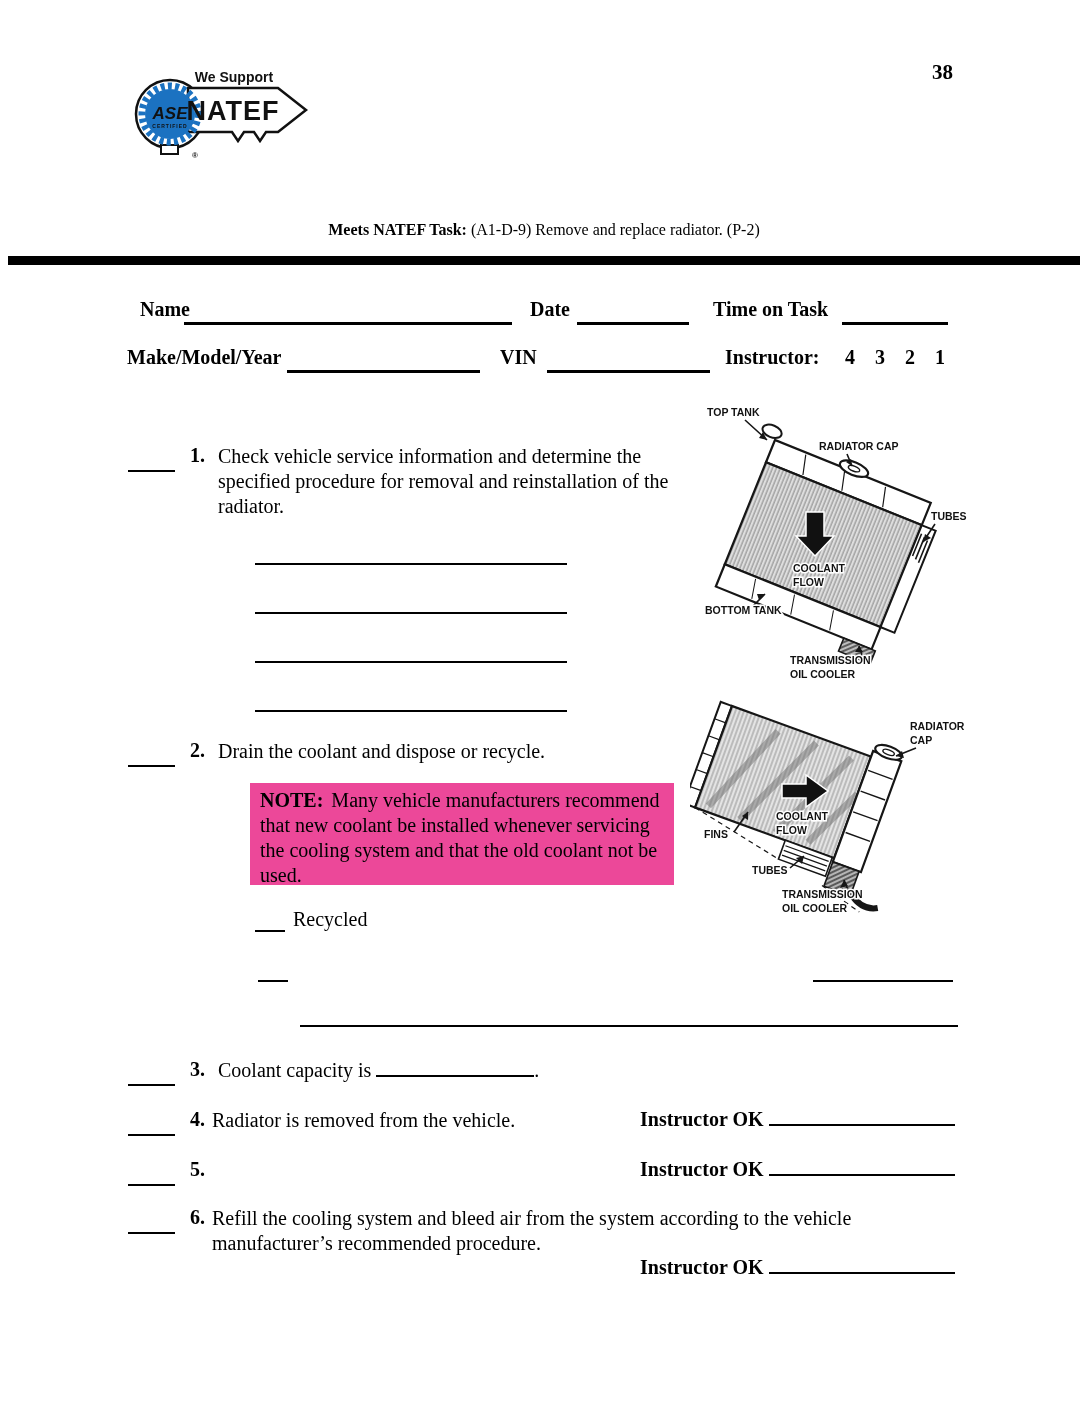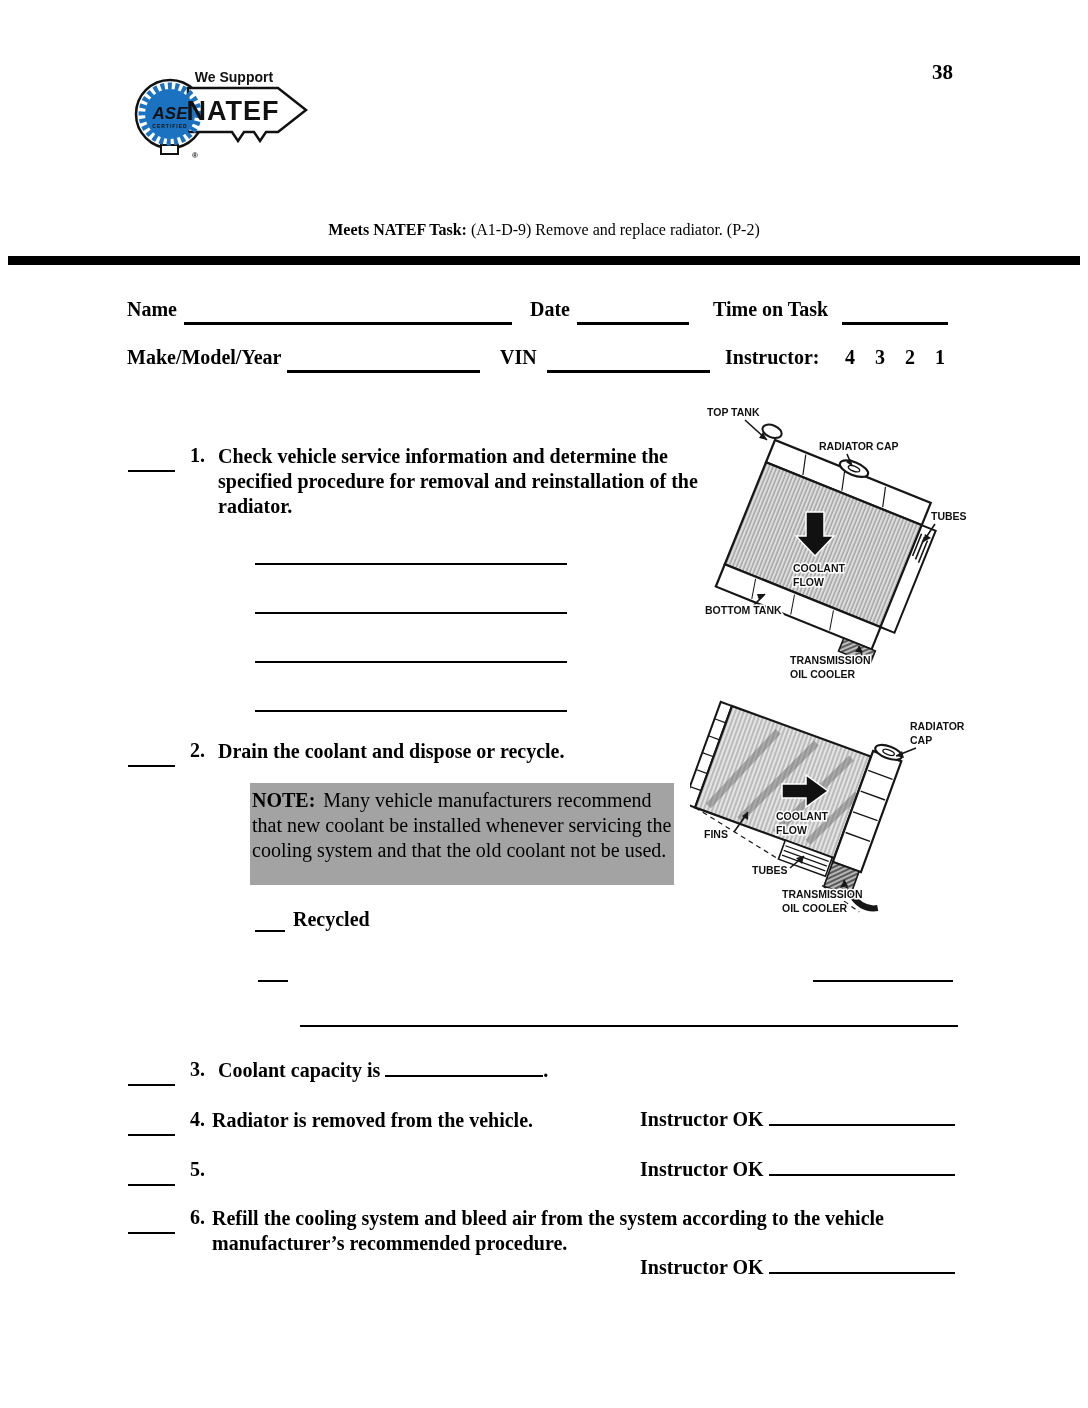--- a/index.html
+++ b/index.html
@@ -13,22 +13,22 @@
   .pagenum { font-size:21px; font-weight:bold; }
   .title { width:680px; text-align:center; font-size:42px; font-weight:bold; letter-spacing:.5px; }
   .subtitle { width:760px; text-align:center; font-size:16px; }
   .subtitle .lbl { font-weight:bold; }
   .rule { background:#000; }
   .formlabel { font-size:20px; font-weight:bold; white-space:nowrap; }
   .line { height:0; border-top:3px solid #000; }
   .thin { border-top-width:2px; }
   .evalnums { display:flex; gap:20px; font-size:20px; font-weight:bold; }
   .tasknum { font-size:20px; font-weight:bold; }
-  .tasktext { font-size:20px; font-weight:bold; line-height:25px; }
-  .notebox { background:#a3a3a3; padding:5px 2px; font-size:20px; line-height:25px; }
+  .tasktext { font-size:20px; font-weight:normal; line-height:25px; }
+  .notebox { background:#ec4899; padding:5px 10px; font-size:20px; line-height:25px; }
   .notebox .lbl { font-weight:bold; margin-right:8px; }
   .inline-blank { display:inline-block; border-bottom:2px solid #000; height:16px; vertical-align:baseline; }
   .instr { font-size:20px; font-weight:bold; white-space:nowrap; }
   svg text { font-family:"Liberation Sans", sans-serif; font-weight:bold; fill:#111; }
   .dlabel { font-size:10.5px; paint-order:stroke; stroke:#fff; stroke-width:3px; }
 </style>
 </head>
 <body>
 
 <div class="page">
@@ -48,21 +48,21 @@
     <text x="66" y="106" font-size="8" font-weight="normal">®</text>
   </svg>
 
   <div class="abs subtitle" style="left:164px; top:221px;">
     <span class="lbl">Meets NATEF Task:</span>
     <span>(A1-D-9)  Remove and replace radiator. (P-2)</span>
   </div>
 
   <div class="abs rule" style="left:8px; top:256px; width:1072px; height:9px;"></div>
 
-  <div class="abs formlabel" style="left:127px; top:298px;">Name</div>
+  <div class="abs formlabel" style="left:140px; top:298px;">Name</div>
   <div class="abs line" style="left:184px; top:322px; width:328px;"></div>
   <div class="abs formlabel" style="left:530px; top:298px;">Date</div>
   <div class="abs line" style="left:577px; top:322px; width:112px;"></div>
   <div class="abs formlabel" style="left:713px; top:298px;">Time on Task</div>
   <div class="abs line" style="left:842px; top:322px; width:106px;"></div>
 
   <div class="abs formlabel" style="left:127px; top:346px;">Make/Model/Year</div>
   <div class="abs line" style="left:287px; top:370px; width:193px;"></div>
   <div class="abs formlabel" style="left:500px; top:346px;">VIN</div>
   <div class="abs line" style="left:547px; top:370px; width:163px;"></div>

